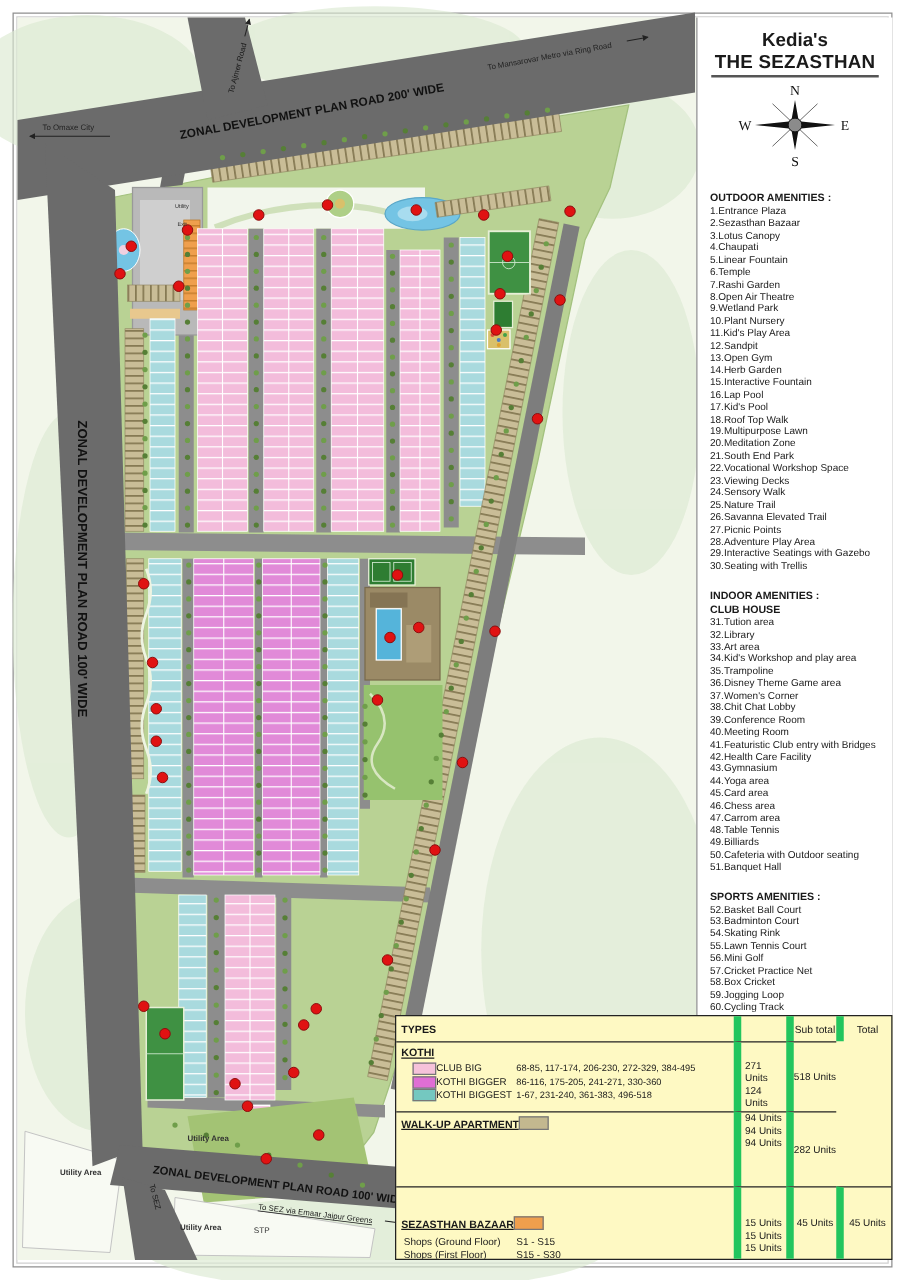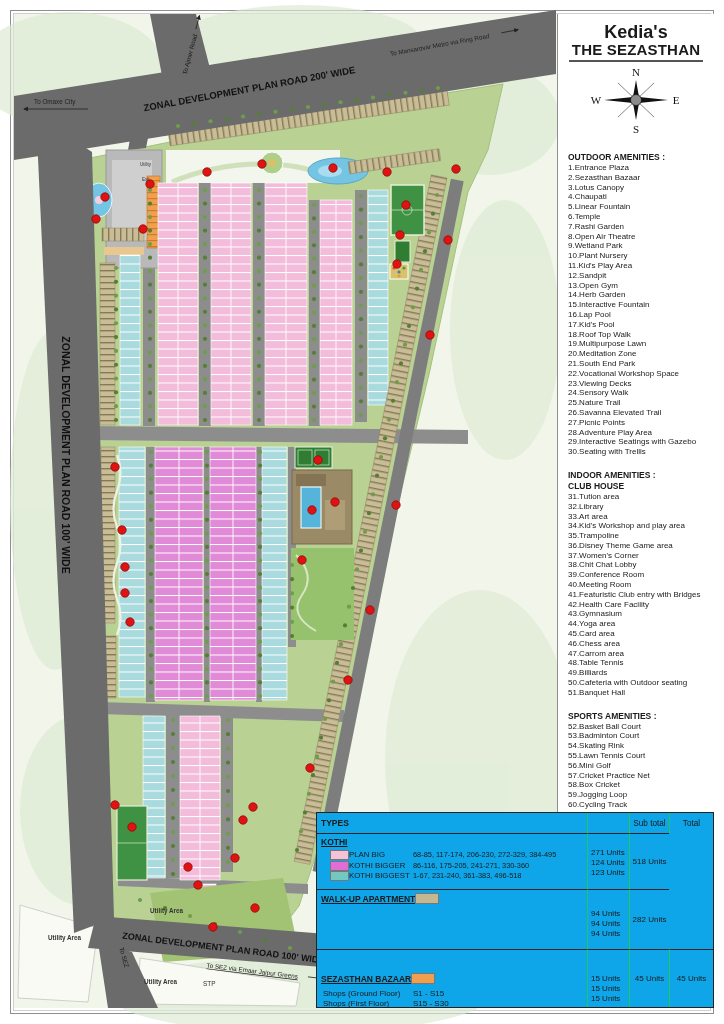--- a/index.html
+++ b/index.html
@@ -4,54 +4,54 @@
 <style>
   html,body{margin:0;padding:0;background:#fff;width:724px;height:1024px;overflow:hidden;
     font-family:"Liberation Sans",sans-serif;color:#1a1a1a;position:relative}
   .frame{position:absolute;left:10px;top:10px;width:702px;height:1002px;border:1px solid #8f8f8f}
   .frame2{position:absolute;left:13px;top:13px;width:696px;height:996px;border:1px solid #cfcfcf}
   #mapsvg{position:absolute;left:0;top:0}
   
   .panel{position:absolute;left:557px;top:14px;width:157px;height:994px;background:#fff;
     border-left:1px solid #8f8f8f;box-sizing:border-box;z-index:3}
   .titlewrap{text-align:center;margin-top:10px}
-  .title1{font-weight:bold;font-size:18px;line-height:17px}
+  .title1{font-weight:bold;font-size:15px;line-height:17px}
   .title2{display:inline-block;font-weight:bold;font-size:15px;letter-spacing:.2px;
     border-bottom:2px solid #555;padding:0 3px 2px}
   .compasswrap{text-align:center;margin-top:4px}
   .amen{padding-left:10px;margin-top:12px}
   .amen-sec{margin-bottom:13px}
   .amen-head{font-size:8.5px;font-weight:bold;line-height:11px;white-space:nowrap}
   .amen-item{font-size:8px;line-height:9.8px;white-space:nowrap}
   
-  .types{position:absolute;left:316px;top:812px;width:398px;height:196px;background:#0ea5e9;
+  .types{position:absolute;left:316px;top:812px;width:398px;height:196px;background:#fef9c3;
     border:1.5px solid #222;box-sizing:border-box;display:grid;
     grid-template-columns:1fr 42px 40px 44px;grid-template-rows:20px 56px 60px 1fr;
     font-size:8px;z-index:5}
-  .cell{border-left:1px solid #22c55e;border-top:1px solid #222;box-sizing:border-box;min-width:0;overflow:hidden}
+  .cell{border-left:6px solid #22c55e;border-top:1px solid #222;box-sizing:border-box;min-width:0;overflow:hidden}
   .nl{border-left:none}.nt{border-top:none}
   .g11{grid-area:1/1}.g12{grid-area:1/2}.g13{grid-area:1/3}.g14{grid-area:1/4}
   .g21{grid-area:2/1}.g22{grid-area:2/2}.g23{grid-area:2/3}
   .g31{grid-area:3/1}.g32{grid-area:3/2}.g33{grid-area:3/3}
   .g41{grid-area:4/1}.g42{grid-area:4/2}.g43{grid-area:4/3}.g44{grid-area:4/4}
   .gtot{grid-area:2/4/4/5}
   .hd{display:flex;align-items:center;padding-left:4px;font-weight:bold;font-size:8.5px}
   .hdc{display:flex;align-items:center;justify-content:center;font-size:8.2px;font-weight:normal}
   .secmain{padding:3px 3px 0 4px}
   .sec-title{font-weight:bold;font-size:8.5px;text-decoration:underline;display:inline-block}
   .sec-head{display:flex;align-items:center;gap:0;margin-bottom:3px}
   .sw{width:17px;height:8px;border:1px solid #777;flex:0 0 auto}
   .swh{width:22px;height:9px;border:1px solid #777}
   .krow{display:flex;align-items:center;line-height:10.6px;margin-left:9px}
   .klbl{width:64px;font-size:7.8px;flex:0 0 auto}
   .krng{font-size:7.4px;white-space:nowrap}
   .wrow{display:flex;line-height:10.4px;margin-left:2px}
   .wlbl{width:90px;flex:0 0 auto}
   .units{display:flex;flex-direction:column;justify-content:flex-start;padding-left:3px;line-height:10px}
-  .pt1{padding-top:14px}.pt2{padding-top:19px}.pt3{padding-top:24px}
+  .pt1{padding-top:14px}.pt2{}.pt3{padding-top:24px}
   .cen{display:flex;align-items:center;justify-content:center;text-align:left}
 </style>
 </head>
 <body>
 
 <div class="frame"></div>
 <div class="frame2"></div>
 
 <svg id="mapsvg" width="724" height="1024" viewBox="0 0 724 1024">
   <defs>
@@ -643,21 +643,21 @@
   <div class="cell nl nt hd g11">TYPES</div>
   <div class="cell nt g12"></div>
   <div class="cell nt hdc g13">Sub total</div>
   <div class="cell nt hdc g14">Total</div>
 
   <div class="cell nl secmain g21">
     <span class="sec-title">KOTHI</span>
     <div style="margin-top:3px">
         <div class="krow">
           <span class="sw" style="background: rgb(246, 194, 218);"></span>
-          <span class="klbl">PLAN BIG</span>
+          <span class="klbl">CLUB BIG</span>
           <span class="krng">68-85, 117-174, 206-230, 272-329, 384-495</span>
         </div>
         <div class="krow">
           <span class="sw" style="background: rgb(224, 110, 212);"></span>
           <span class="klbl">KOTHI BIGGER</span>
           <span class="krng">86-116, 175-205, 241-271, 330-360</span>
         </div>
         <div class="krow">
           <span class="sw" style="background: rgb(116, 200, 192);"></span>
           <span class="klbl">KOTHI BIGGEST</span>

